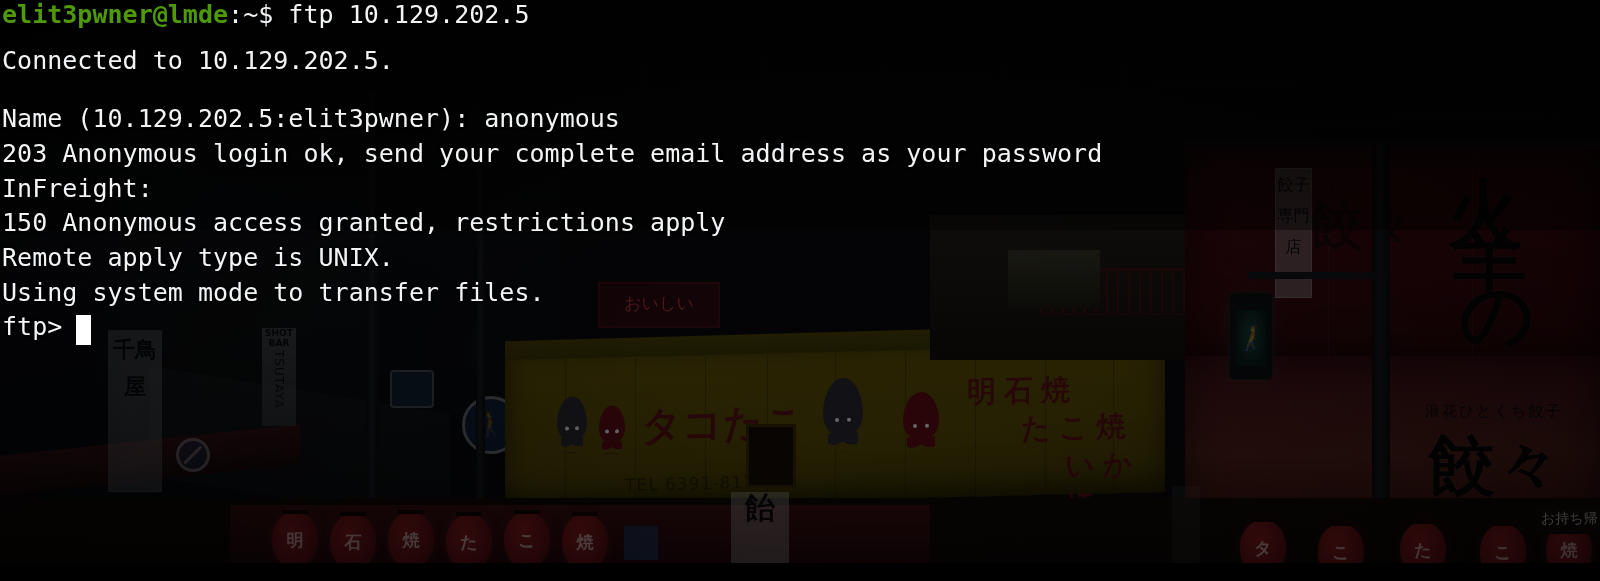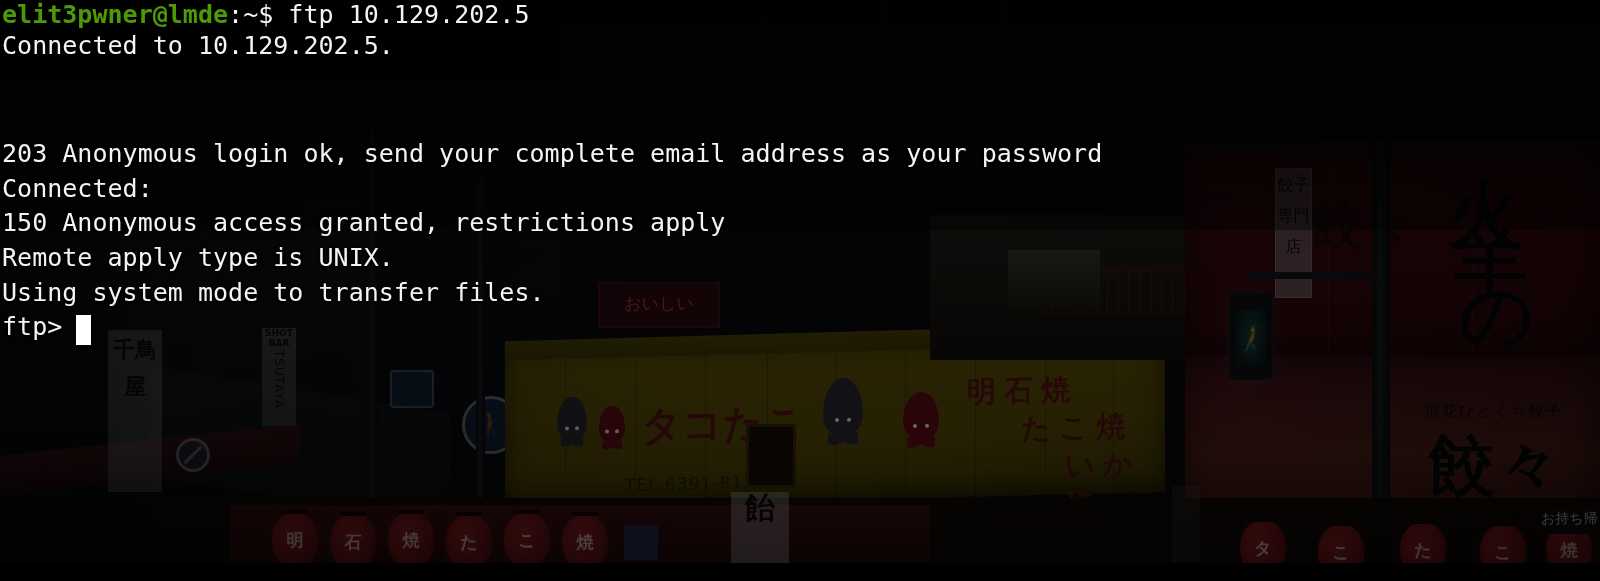--- a/index.html
+++ b/index.html
@@ -342,23 +342,24 @@
 
     <div class="l veilTop"></div>
     <div class="l veil"></div>
     <div class="l vig"></div>
   </div>
 
   <div id="term">
 
     <div class="row" style="top:0px"><span class="user">elit3pwner@lmde</span><span class="sep">:~$</span><span> ftp 10.129.202.5</span></div>
 
-    <div class="row" style="top:31px">Connected to 10.129.202.5.</div>
+    <div class="row" style="top:46px">Connected to 10.129.202.5.</div>
+    <div class="row" style="top:104.1px">Name (10.129.202.5:elit3pwner): anonymous</div>
     <div class="row" style="top:138.8px">203 Anonymous login ok, send your complete email address as your password</div>
-    <div class="row" style="top:173.5px">Connected:</div>
+    <div class="row" style="top:173.5px">InFreight:</div>
     <div class="row" style="top:208.2px">150 Anonymous access granted, restrictions apply</div>
     <div class="row" style="top:242.9px">Remote apply type is UNIX.</div>
     <div class="row" style="top:277.6px">Using system mode to transfer files.</div>
 
     <div class="row" style="top:312.3px">ftp&gt; </div>
     <div id="cursor" style="left:76px;top:315px"></div>
   </div>
 
 </div>
 

